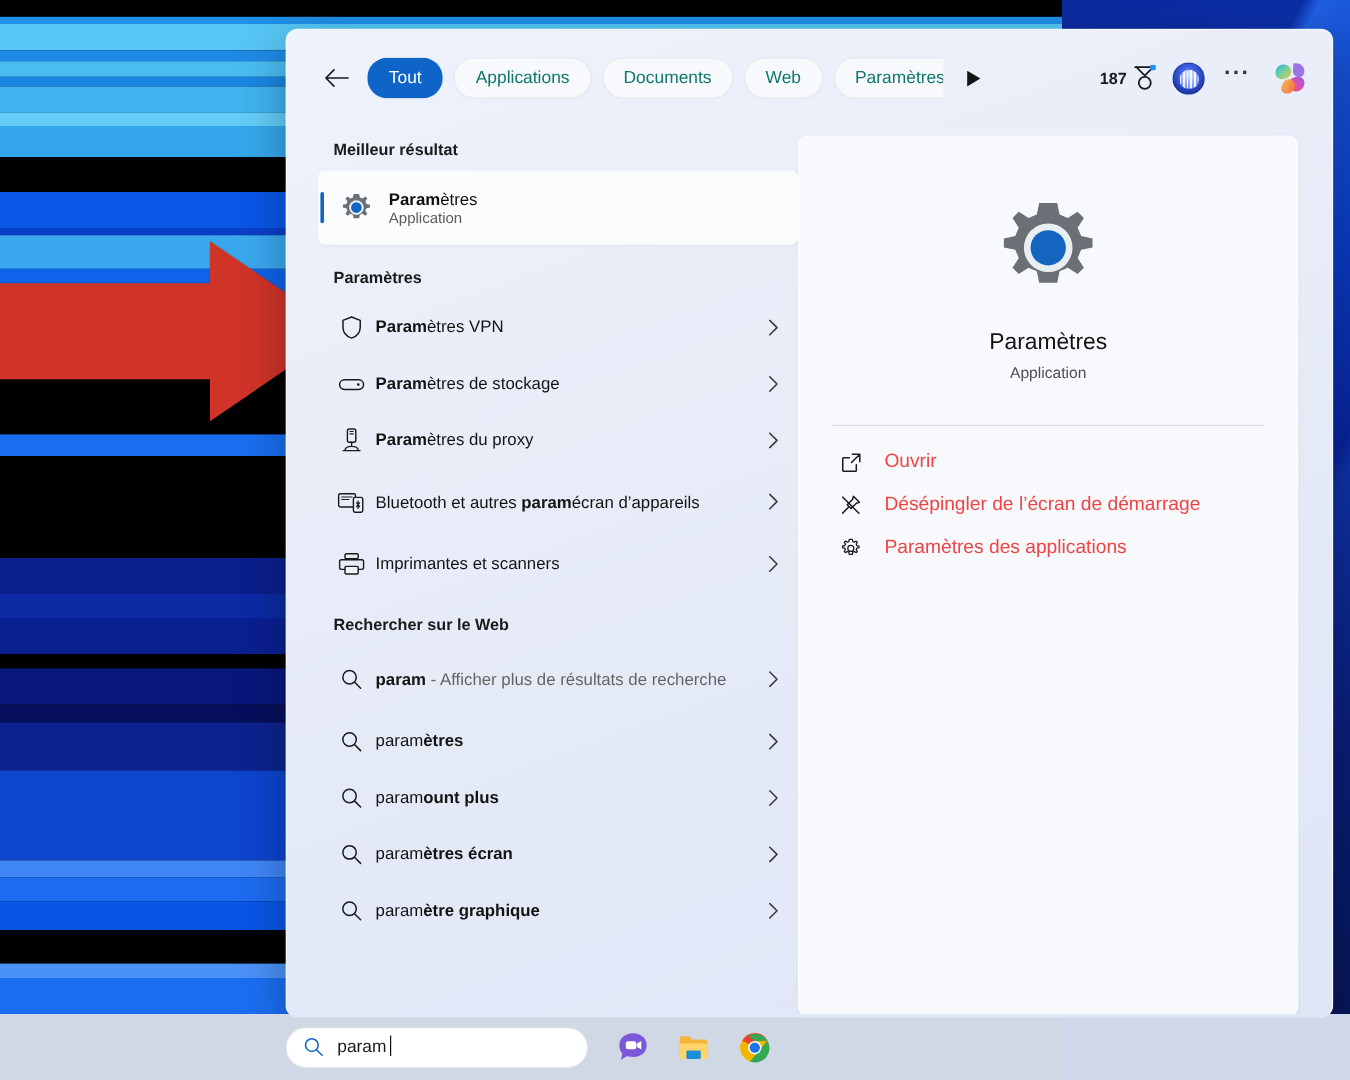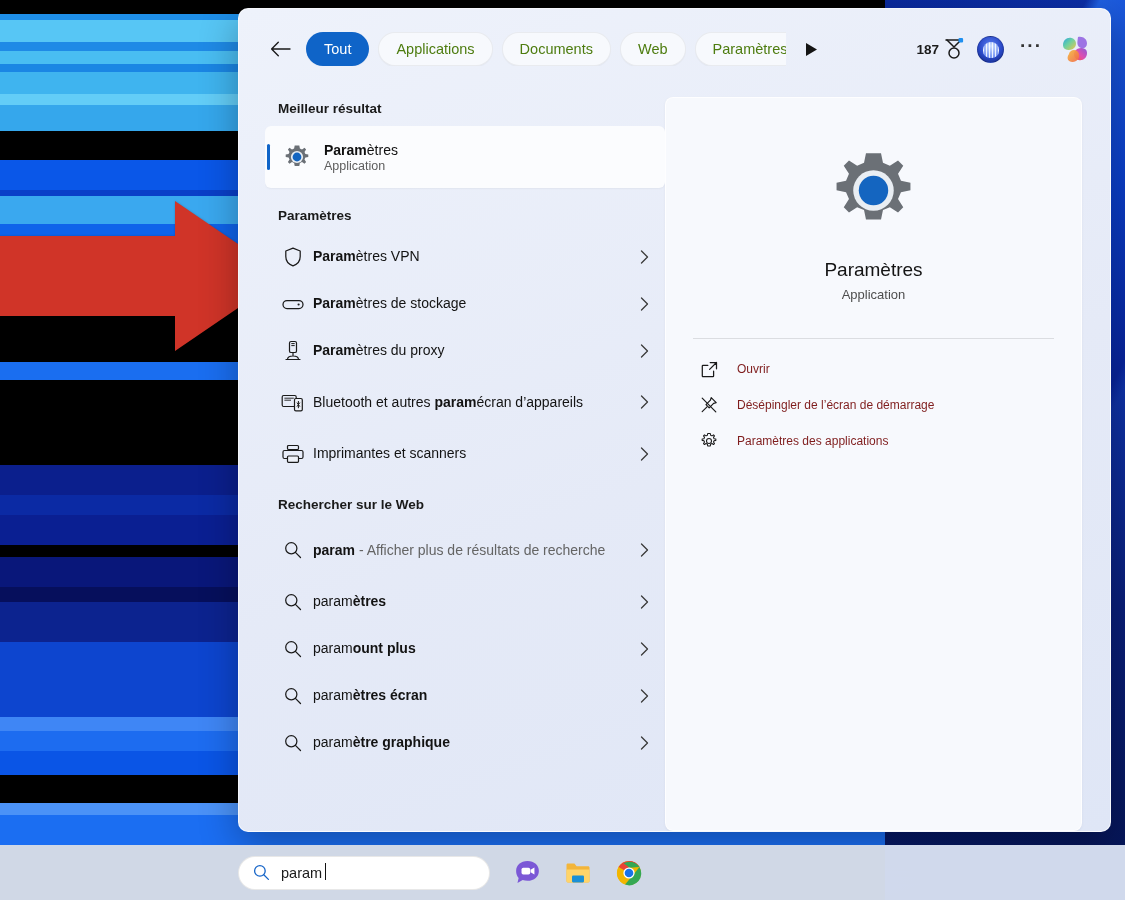--- a/index.html
+++ b/index.html
@@ -22,41 +22,41 @@
 
   
   #arrow-annotation {
     position: absolute; left: -20px; top: 196px;
     width: 320px; height: 170px;
     filter: drop-shadow(0 0 1px rgba(0,0,0,.2));
   }
 
   
   #search-flyout {
-    position: absolute; left: 238px; top: 8px; width: 873px; height: 824px;
+    position: absolute; left: 238px; top: 24px; width: 873px; height: 824px;
     background: linear-gradient(160deg, #eef2fb 0%, #e5eaf7 55%, #dfe6f6 100%);
     border-radius: 10px 10px 10px 10px;
     border: 1px solid rgba(255,255,255,.65);
     box-shadow: 0 12px 38px rgba(0,0,0,.30);
     overflow: hidden;
   }
 
   
   #filter-bar {
     position: relative; height: 80px; display: flex; align-items: center;
     padding: 0 18px 0 24px; gap: 9px;
   }
   #back-button {
     width: 34px; height: 34px; display: flex; align-items: center; justify-content: center;
     border-radius: 17px; flex: none; cursor: pointer;
   }
   .chip {
     height: 34px; padding: 0 17px; border-radius: 17px;
     display: flex; align-items: center; justify-content: center;
-    font-size: 14.5px; color: #4d7c0f; background: #f7f9fd;
+    font-size: 14.5px; color: #0f766e; background: #f7f9fd;
     border: 1px solid rgba(0,0,0,.055); cursor: pointer; white-space: nowrap;
     box-shadow: 0 1px 1px rgba(0,0,0,.03);
   }
   .chip.active { background: #0f64c8; color: #fff; border-color: transparent; font-weight: 400; }
   #chips-scroll { display: flex; gap: 9px; align-items: center; overflow: hidden; max-width: 480px; }
   #chip-next {
     width: 28px; height: 30px; display: flex; align-items: center; justify-content: center;
     cursor: pointer; flex: none; margin-left: 2px;
   }
   #header-right { margin-left: auto; display: flex; align-items: center; gap: 13px; font-weight: bold; }
@@ -129,21 +129,21 @@
   }
   #preview-hero { display: flex; flex-direction: column; align-items: center; padding-top: 22px; }
   #preview-app-name { font-size: 19px; color: #141414; margin-top: 26px; }
   #preview-app-type { font-size: 13px; color: #4e4e4e; margin-top: 6px; }
   #preview-divider { height: 1px; background: rgba(0,0,0,.11); margin: 36px 3px 12px 3px; }
   .action-row {
     display: flex; align-items: center; gap: 18px; height: 36px;
     padding: 0 9px; border-radius: 5px; cursor: pointer;
   }
   .action-icon { width: 20px; display: flex; align-items: center; justify-content: center; flex: none; }
-  .action-label { font-size: 12px; color: #7f1d1d; }
+  .action-label { font-size: 16px; color: #ef4444; }
 
   
   #taskbar {
     position: absolute; left: 0; bottom: 0; width: 1125px; height: 55px;
     background: rgba(224,232,248,.93);
     display: flex; align-items: center; padding-left: 238px; gap: 0;
   }
   #taskbar-search {
     width: 252px; height: 34px; border-radius: 17px; background: #fff;
     display: flex; align-items: center; padding: 0 14px; gap: 11px;

